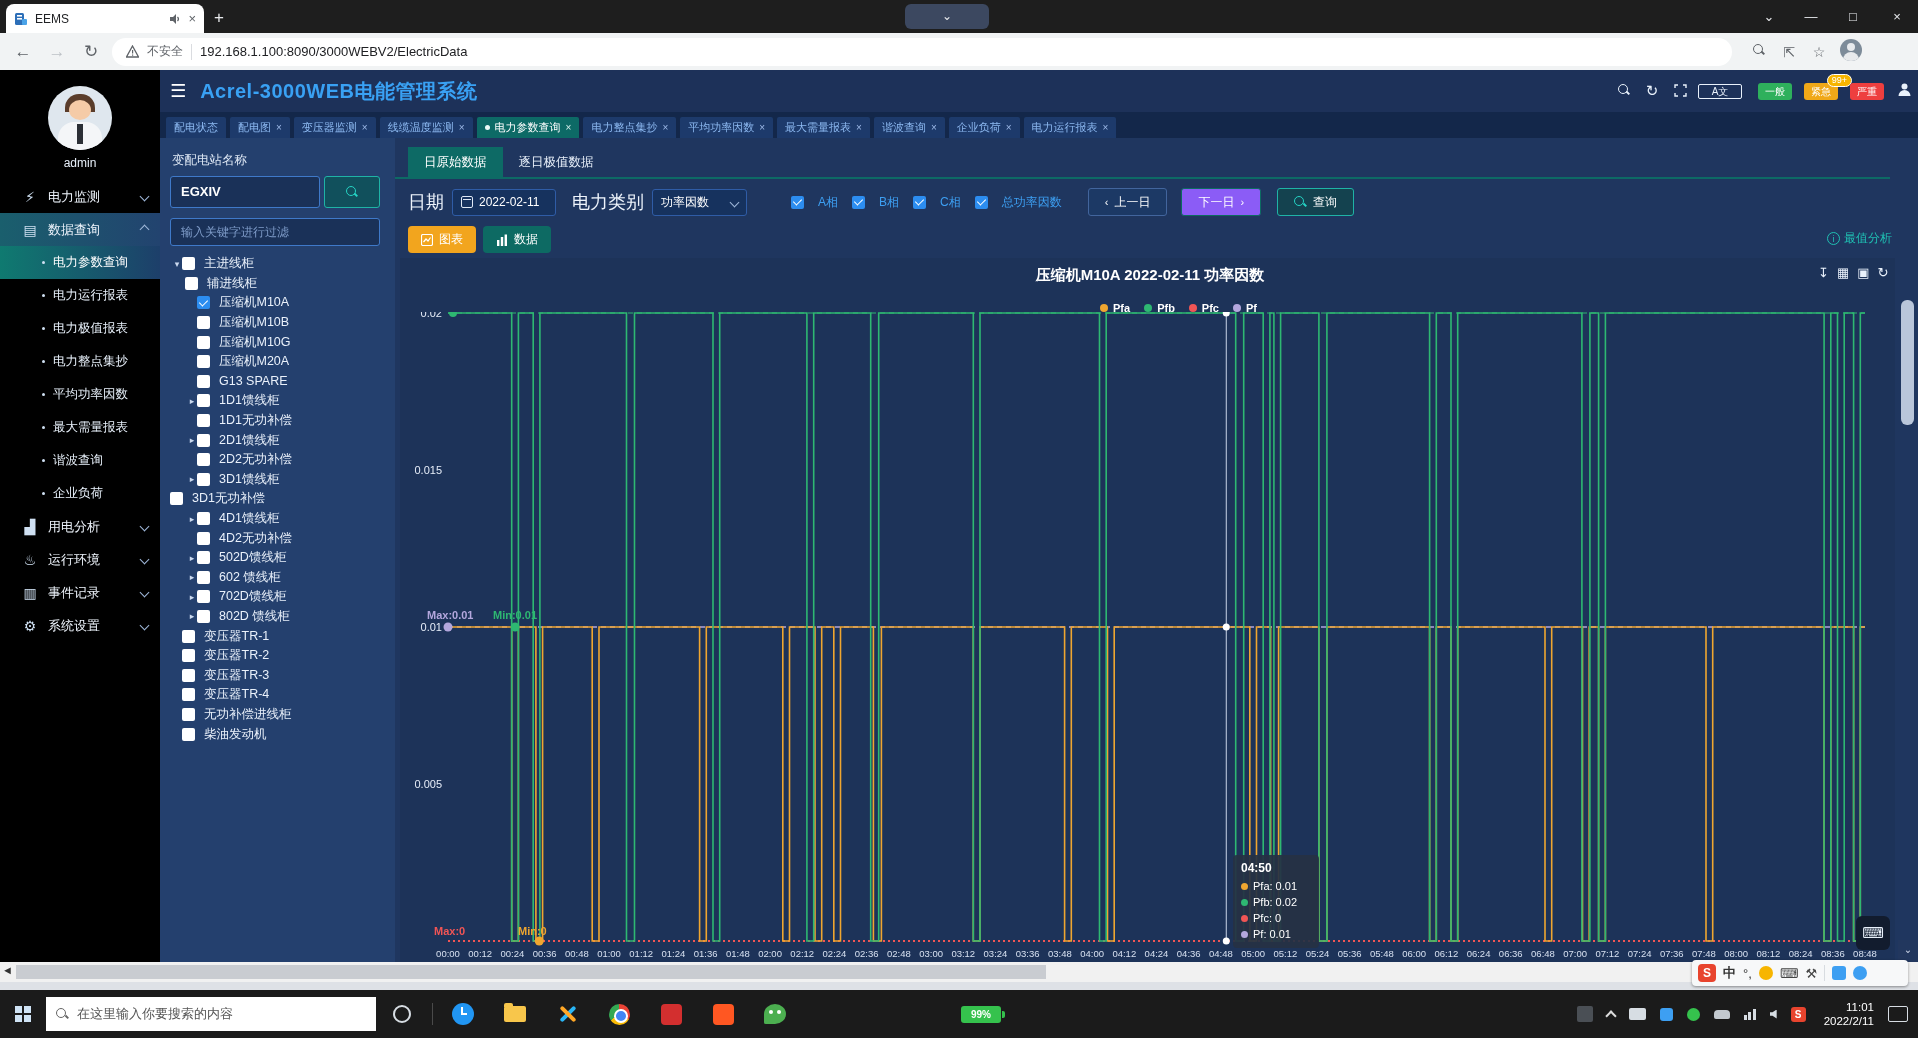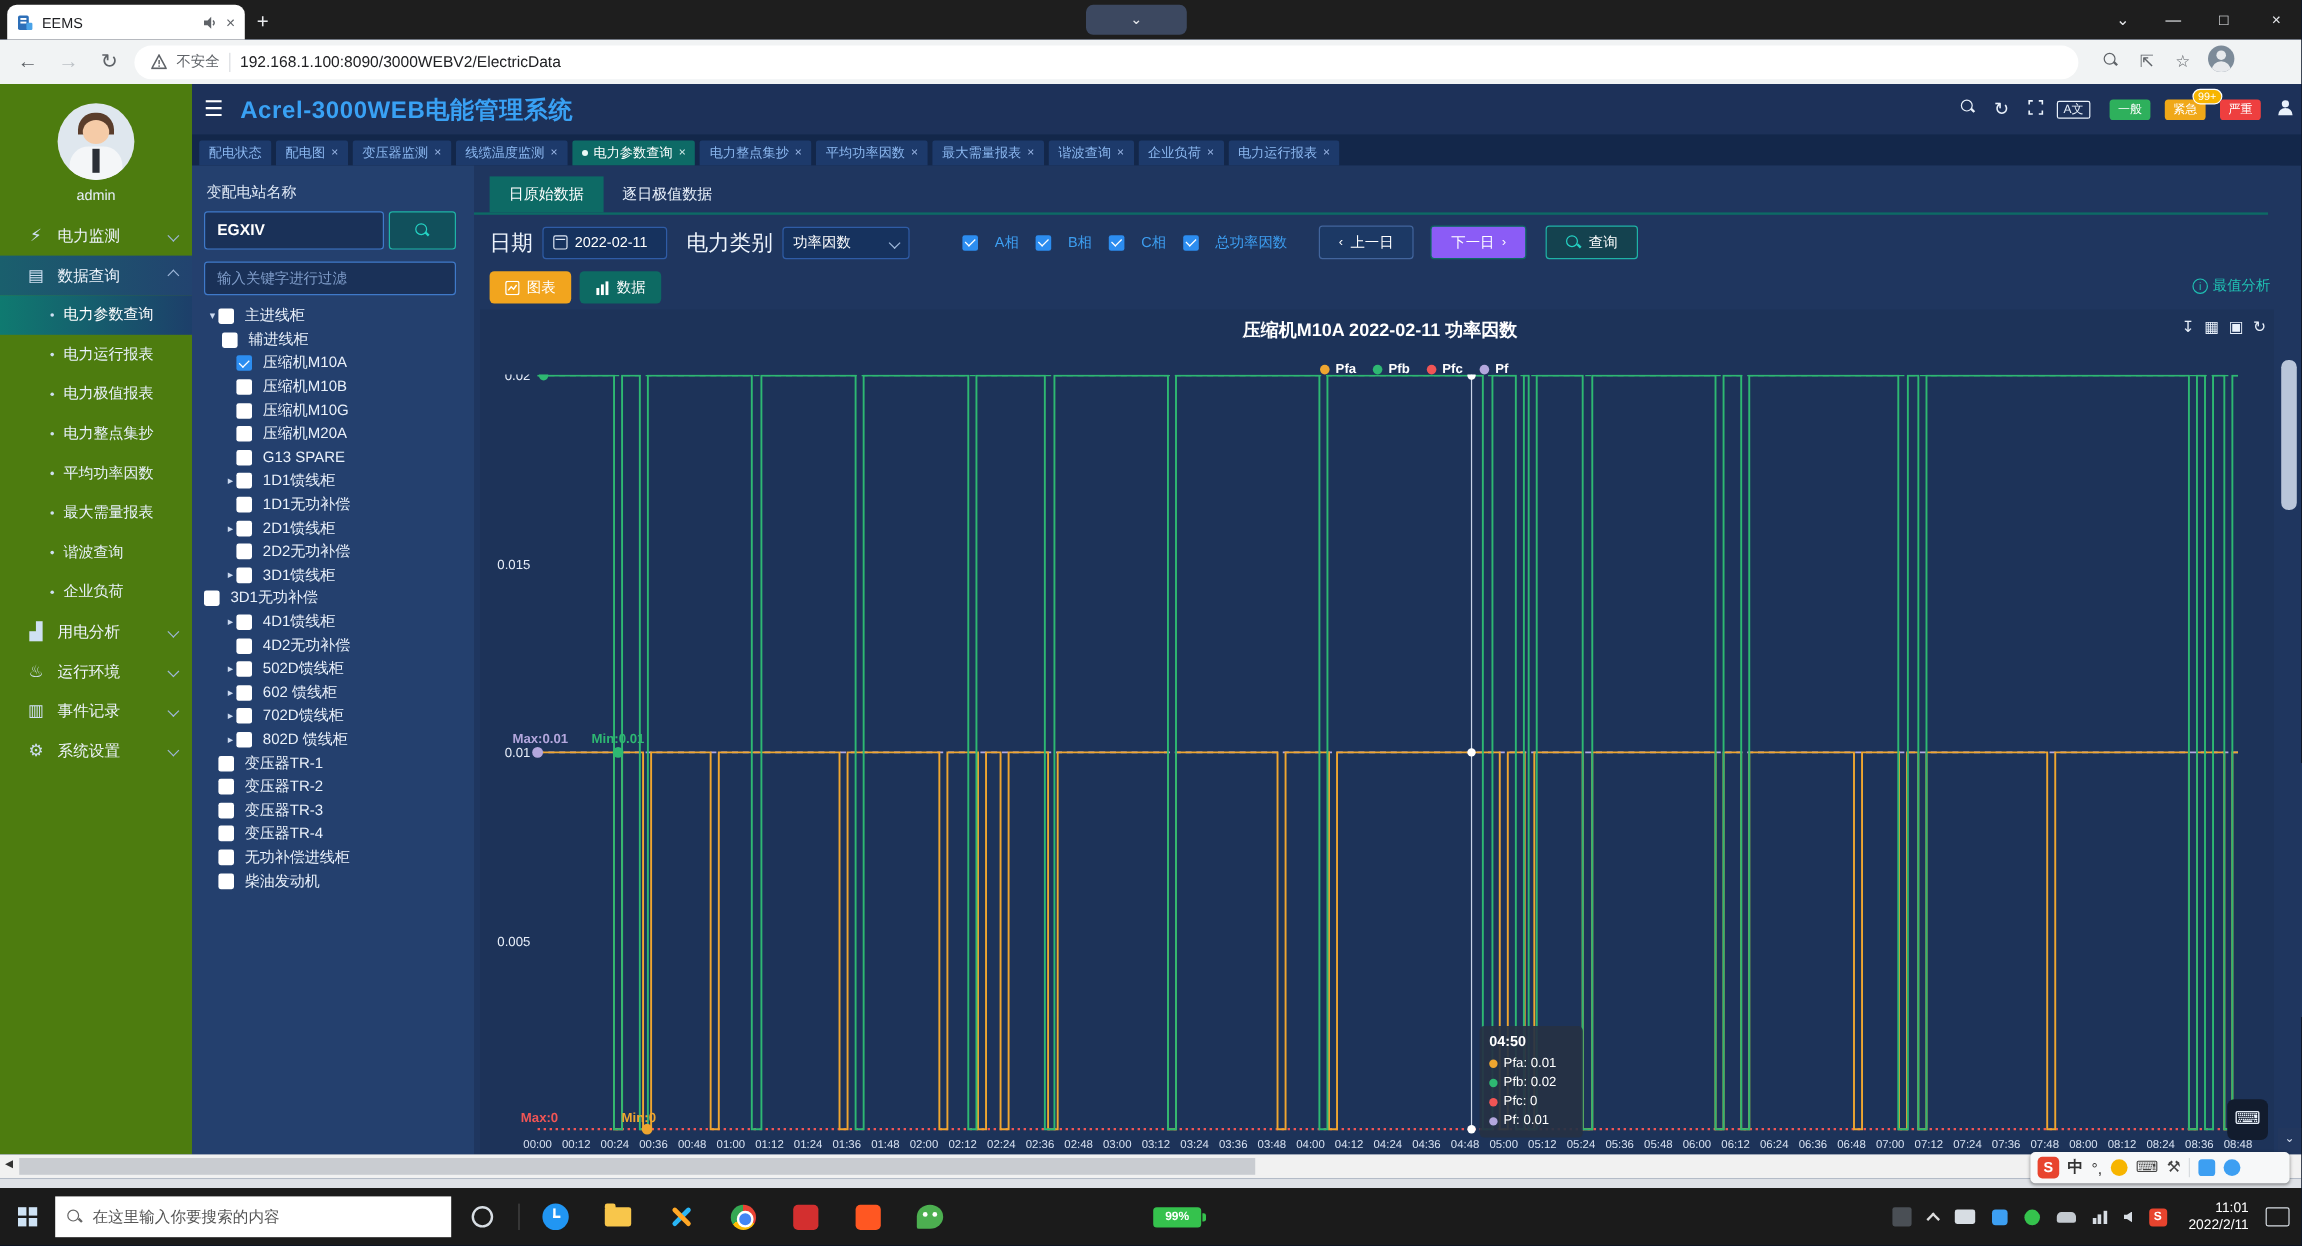--- a/index.html
+++ b/index.html
@@ -27,21 +27,21 @@
   .avatar-browser::before{content:"";position:absolute;left:7px;top:4px;width:8px;height:8px;border-radius:50%;background:#e8eaed;}
   .avatar-browser::after{content:"";position:absolute;left:3px;top:13px;width:16px;height:10px;border-radius:8px 8px 0 0;background:#e8eaed;}
 
   
   .appheader{left:160px;top:70px;width:1758px;height:42px;background:#1d3159;display:flex;align-items:center;}
   .hamburger{color:#fff;font-size:18px;margin-left:10px;}
   .apptitle{color:#39a1f4;font-size:20px;font-weight:bold;margin-left:14px;letter-spacing:.5px;}
   .hic{color:#e9f1fb;width:28px;text-align:center;font-size:15px;}
   .alarmbtn{height:17px;border-radius:3px;color:#fff;font-size:10px;line-height:17px;padding:0 7px;position:relative;margin-left:12px;}
   .badge99{position:absolute;top:-9px;right:-14px;background:#f7b500;border:1px solid #fff;color:#fff;border-radius:8px;font-size:9px;line-height:11px;padding:0 4px;}
-  .sidebar{left:0;top:70px;width:160px;height:892px;background:#4d7c0f;}
+  .sidebar{left:0;top:70px;width:160px;height:892px;background:#000000;}
   .avatar{left:48px;top:16px;width:64px;height:64px;border-radius:50%;background:#dfe7ee;overflow:hidden;}
   .avatar .hair{position:absolute;left:17px;top:8px;width:30px;height:18px;border-radius:14px 14px 0 0;background:#5a3d2b;}
   .avatar .face{position:absolute;left:21px;top:14px;width:22px;height:20px;border-radius:50%;background:#f5cba7;}
   .avatar .body{position:absolute;left:10px;top:36px;width:44px;height:28px;border-radius:16px 16px 0 0;background:#f4f6f8;}
   .avatar .tie{position:absolute;left:29px;top:38px;width:6px;height:20px;background:#2b2f36;}
   .uname{left:0;top:86px;width:160px;text-align:center;color:#e8f0fa;font-size:12px;}
   .menu{left:0;top:110px;width:160px;}
   .mitem{height:33px;display:flex;align-items:center;color:#eef4fc;font-size:13px;position:relative;}
   .mitem .mic{width:16px;margin-left:22px;margin-right:10px;text-align:center;font-size:14px;color:#cfe0f2;}
   .mitem .chev{position:absolute;right:12px;width:7px;height:7px;border-right:1.6px solid #9fb8da;border-bottom:1.6px solid #9fb8da;}
@@ -294,21 +294,21 @@
 
   <div class="abs appheader">
     <span class="hamburger">☰</span>
     <span class="apptitle">Acrel-3000WEB电能管理系统</span>
     <span style="margin-left:auto;display:flex;align-items:center;">
       <span class="hic"><span class="mag"></span></span>
       <span class="hic">↻</span>
       <span class="hic"><svg width="13" height="13" viewBox="0 0 13 13">
             <path d="M1 4V1h3M9 1h3v3M12 9v3H9M4 12H1V9" stroke="#e9f1fb" stroke-width="1.4" fill="none"></path>
           </svg></span>
-      <span class="hic" style="font-size:10px;border:1px solid #e9f1fb;border-radius:2px;width:28px;line-height:13px;margin:12px 4px;">A文</span>
+      <span class="hic" style="font-size:10px;border:1px solid #e9f1fb;border-radius:2px;width:44px;line-height:13px;margin:12px 4px;">A文</span>
       <span id="alarmbtns" style="display:flex;align-items:center;margin-right:6px;">
           <div class="alarmbtn" style="background: rgb(46, 176, 92);">一般</div>
           <div class="alarmbtn" style="background: rgb(240, 168, 24);">紧急<div class="badge99">99+</div></div>
           <div class="alarmbtn" style="background: rgb(238, 63, 63);">严重</div>
         </span>
       <span class="hic">
         <svg width="15" height="15" viewBox="0 0 15 15">
             <circle cx="7.5" cy="4.5" r="3" fill="#e9f1fb"></circle>
             <path d="M1.5 14 a6 6 0 0 1 12 0z" fill="#e9f1fb"></path>
           </svg>
@@ -506,21 +506,21 @@
       </div>
     <div class="abs subline"></div>
 
     <div class="abs qrow">
       <span class="qlabel">日期</span>
       <span class="qinput" style="width:104px;">
         <span class="cal"></span>
         <span>2022-02-11</span>
       </span>
       <span class="qlabel" style="margin-left:8px;">电力类别</span>
-      <span class="qinput" style="width:106px;text-align:center;">
+      <span class="qinput" style="width:95px;text-align:center;">
         <span>功率因数</span>
         <span class="chevd"></span>
       </span>
       <span class="chkgrp" id="phasechks">
           <div class="chk">
             <div class="cb checked"></div>
             <div style="">A相</div>
           </div>
           <div class="chk">
             <div class="cb checked"></div>

